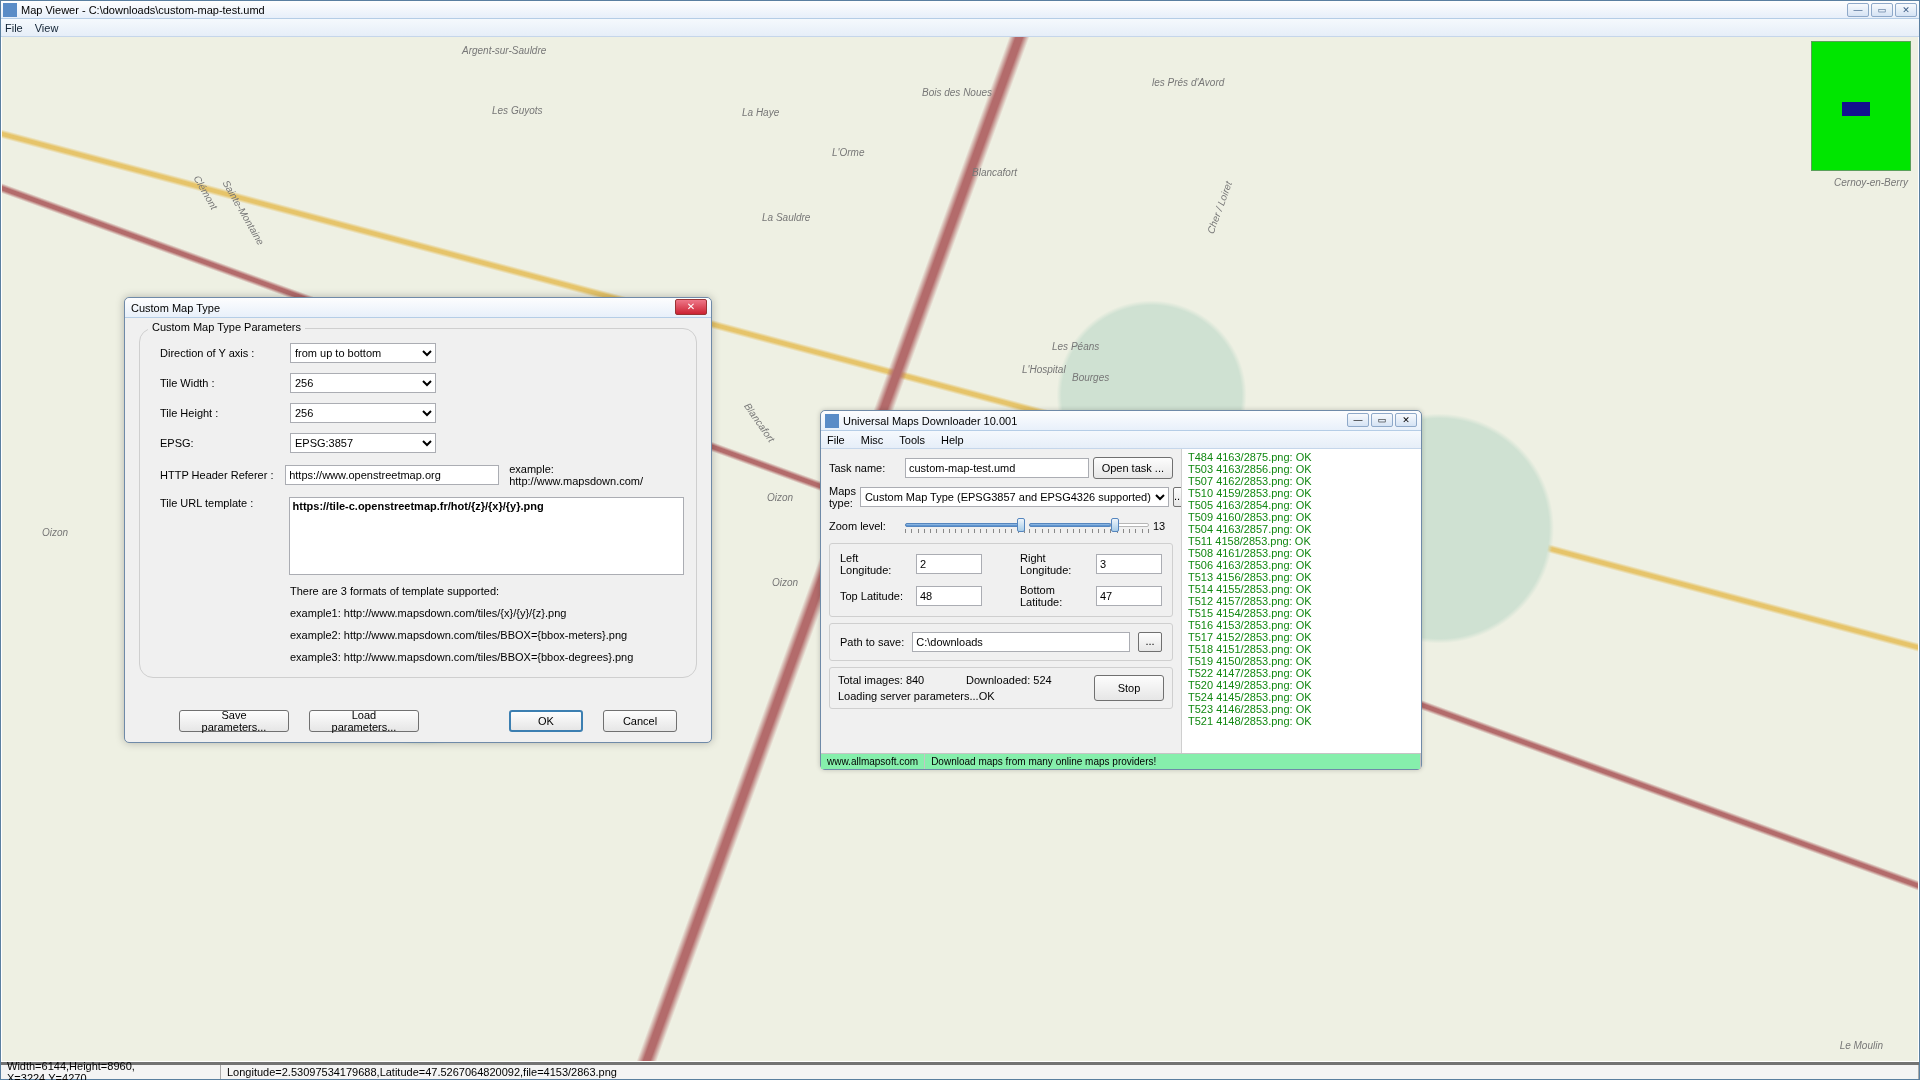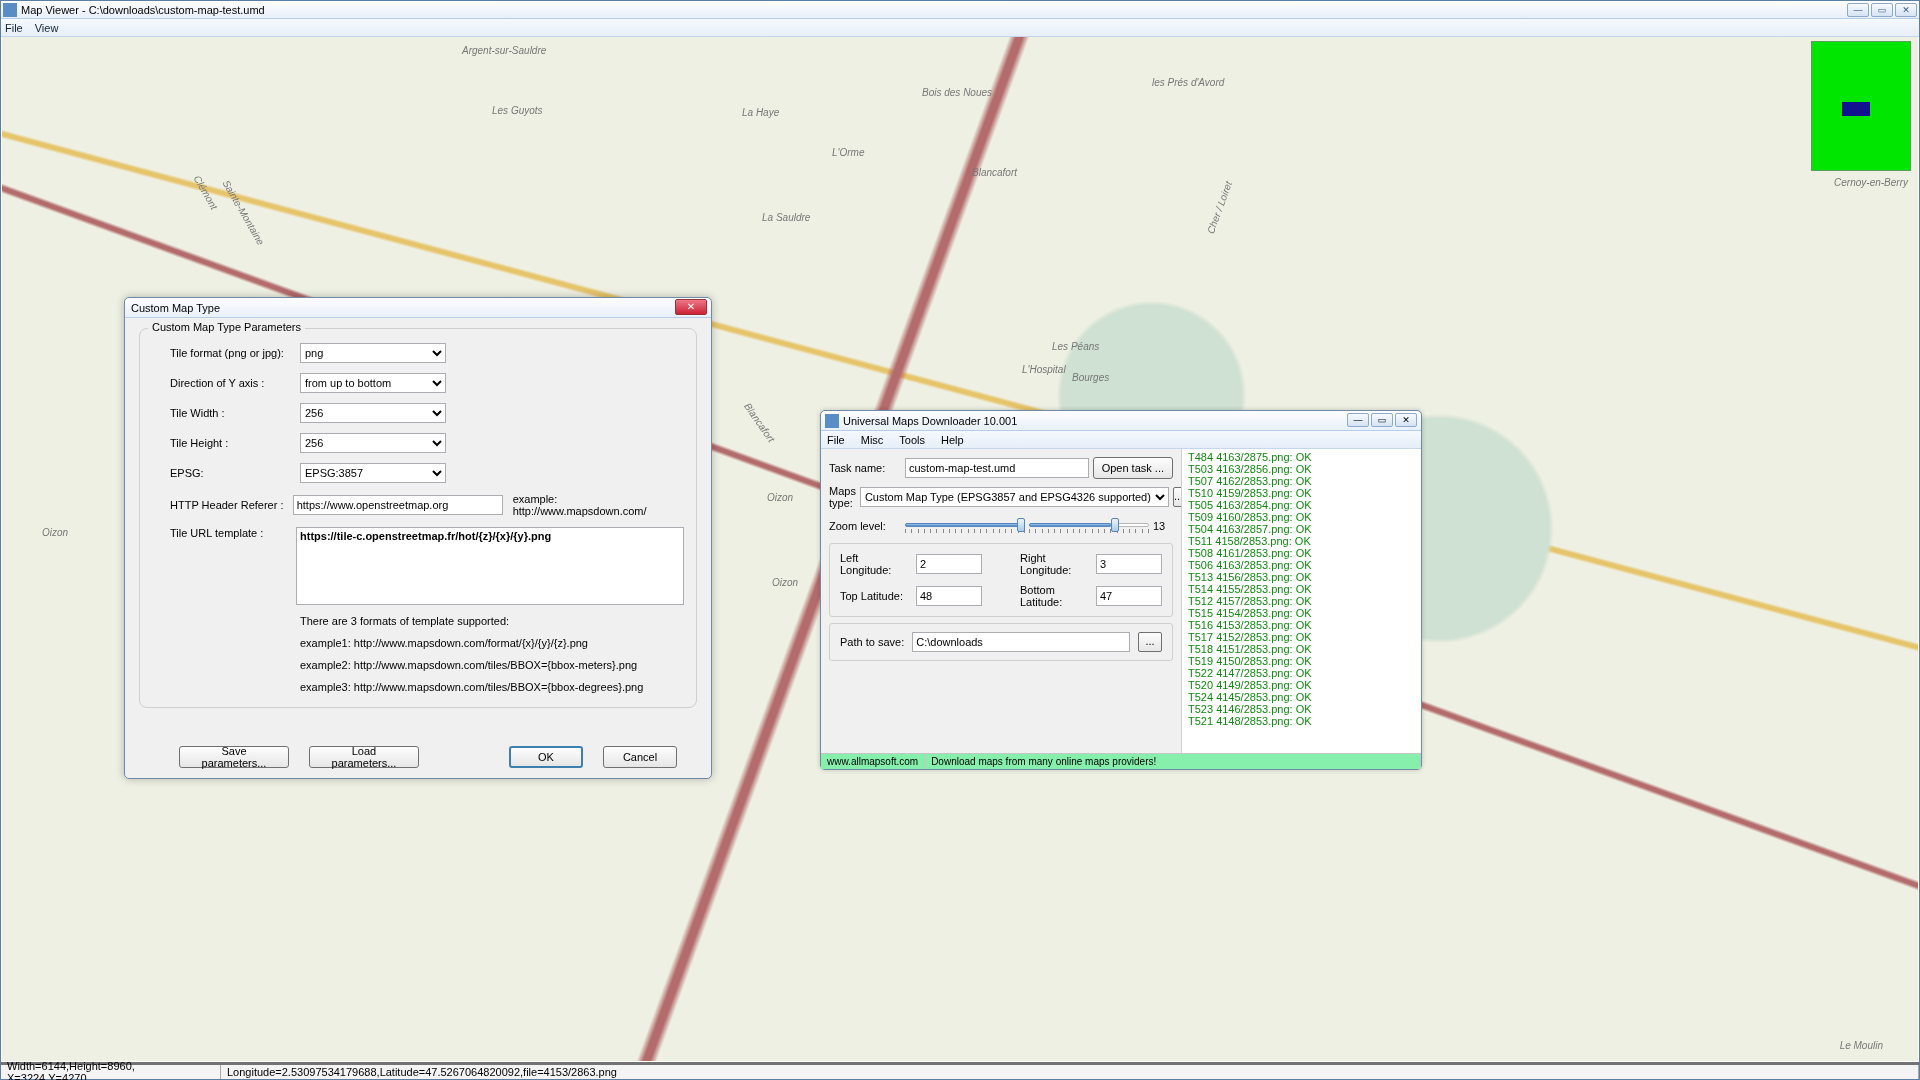--- a/index.html
+++ b/index.html
@@ -24,21 +24,21 @@
 .overview{position:absolute;top:4px;right:7px;width:100px;height:130px;background:#00e600;border:1px solid #5aa05a}
 .overview .rect{position:absolute;top:60px;left:30px;width:28px;height:14px;background:#12128f}
 .statusbar{position:absolute;bottom:0;left:0;right:0;height:17px;background:#f0f0f0;border-top:3px solid #737373;display:flex;align-items:center}
 .statuscell{padding:0 6px;border-right:1px solid #aaa;height:100%;display:flex;align-items:center;background:#f4f4f4}
 
 .dialog{position:absolute;background:#f0f0f0;border:1px solid #6f8aa8;border-radius:5px;box-shadow:0 0 8px rgba(0,0,0,.25)}
 .dlg-title{height:20px;background:linear-gradient(#fdfdfe,#e8f0fa);border-bottom:1px solid #b5cde6;display:flex;align-items:center;padding:0 6px;border-radius:5px 5px 0 0;position:relative}
 .dlg-close{position:absolute;right:4px;top:1px;width:32px;height:16px;background:linear-gradient(#e78,#c23);border:1px solid #933;border-radius:2px;color:#fff;text-align:center;font-size:10px;line-height:13px;cursor:default}
 .dlg-body{padding:10px 14px}
 
-.groupbox{border:1px solid #cfcfcf;border-radius:8px;padding:14px 12px 14px 30px;margin-bottom:22px;position:relative}
+.groupbox{border:1px solid #cfcfcf;border-radius:14px;padding:14px 12px 14px 20px;margin-bottom:16px;position:relative}
 .grouplabel{position:absolute;top:-8px;left:8px;background:#f0f0f0;padding:0 4px}
 .row{display:flex;align-items:center;margin-bottom:10px}
 .row .lab{width:130px}
 select,input[type=text],textarea{border:1px solid #abadb3;background:#fff;font-size:11px}
 select{height:20px}
 input[type=text]{height:20px;padding:0 3px}
 textarea{padding:2px 3px;resize:none;overflow-y:scroll}
 .btn{height:22px;background:linear-gradient(#fdfdfd,#e6e6e6);border:1px solid #707070;border-radius:3px;cursor:default;padding:0 8px;display:inline-flex;align-items:center;justify-content:center}
 .btn.def{border:2px solid #3c7fb1}
 .dlg-buttons{display:flex;gap:20px;padding:6px 14px 10px}
@@ -122,24 +122,20 @@
 
 <div class="dialog" style="top:297px;left:124px;width:588px">
   <div class="dlg-title">
     <span>Custom Map Type</span>
     <div class="dlg-close">✕</div>
   </div>
   <div class="dlg-body">
     <div class="groupbox">
       <div class="grouplabel">Custom Map Type Parameters</div>
       <div class="row">
-        <div class="lab">Tile format (png or jpg):</div>
-        <select style="width:146px"><option>png</option></select>
-      </div>
-      <div class="row">
         <div class="lab">Direction of Y axis :</div>
         <select style="width:146px"><option>from up to bottom</option></select>
       </div>
       <div class="row">
         <div class="lab">Tile Width :</div>
         <select style="width:146px"><option>256</option></select>
       </div>
       <div class="row">
         <div class="lab">Tile Height :</div>
         <select style="width:146px"><option>256</option></select>
@@ -152,21 +148,21 @@
         <div class="lab">HTTP Header Referer :</div>
         <input type="text" style="width: 222px;" value="https://www.openstreetmap.org">
         <span style="margin-left:10px">example: http://www.mapsdown.com/</span>
       </div>
       <div class="row" style="align-items:flex-start">
         <div class="lab">Tile URL template :</div>
         <textarea style="width: 400px; height: 78px; font-weight: bold;">https://tile-c.openstreetmap.fr/hot/{z}/{x}/{y}.png</textarea>
       </div>
       <div style="margin-left:130px">
         <div style="margin-bottom:10px">There are 3 formats of template supported:</div>
-        <div style="margin-bottom:10px">example1: http://www.mapsdown.com/format/{x}/{y}/{z}.png</div>
+        <div style="margin-bottom:10px">example1: http://www.mapsdown.com/tiles/{x}/{y}/{z}.png</div>
         <div style="margin-bottom:10px">example2: http://www.mapsdown.com/tiles/BBOX={bbox-meters}.png</div>
         <div>example3: http://www.mapsdown.com/tiles/BBOX={bbox-degrees}.png</div>
       </div>
     </div>
   </div>
   <div class="dlg-buttons">
     <button class="btn" style="width:110px;margin-left:40px">Save parameters...</button>
     <button class="btn" style="width:110px">Load parameters...</button>
     <button class="btn def" style="width:74px;margin-left:auto">OK</button>
     <button class="btn" style="width:74px;margin-right:20px">Cancel</button>
@@ -266,20 +262,26 @@
         <input type="text" value="3" style="">
         <div class="l">Top Latitude:</div>
         <input type="text" value="48" style="">
         <div class="l" style="margin-left:30px">Bottom Latitude:</div>
         <input type="text" value="47" style="">
       </div>
       <div class="coord-box" style="grid-template-columns:auto 1fr auto">
         <div class="l">Path to save:</div>
         <input type="text" style="width: 100%;" value="C:\downloads">
         <div class="ellipsis-btn">...</div>
+      </div>
+      <div class="stats">
+        <div><span>Total images:</span> <span>840</span></div>
+        <div><span>Downloaded:</span> <span>524</span></div>
+        <button class="btn" style="width:70px;grid-row:span 2;height:26px">Stop</button>
+        <div style="grid-column:1/3">Loading server parameters...OK</div>
       </div>
     </div>
     <div class="umd-right">
       <div class="loglist" id="loglist">
           <div>T484 4163/2875.png: OK</div>
           <div>T503 4163/2856.png: OK</div>
           <div>T507 4162/2853.png: OK</div>
           <div>T510 4159/2853.png: OK</div>
           <div>T505 4163/2854.png: OK</div>
           <div>T509 4160/2853.png: OK</div>

